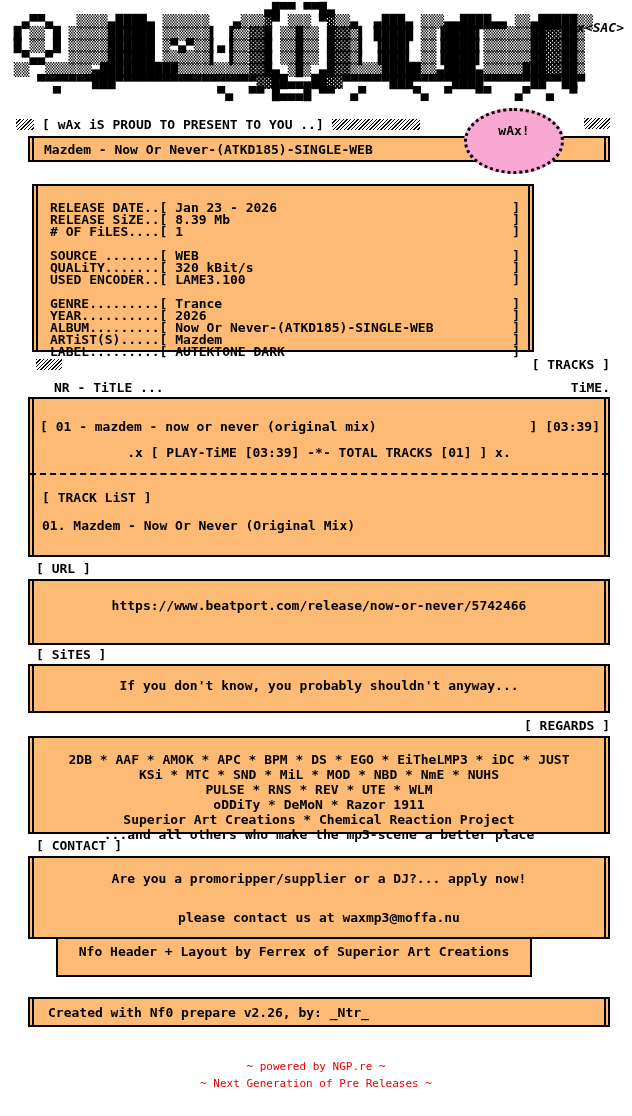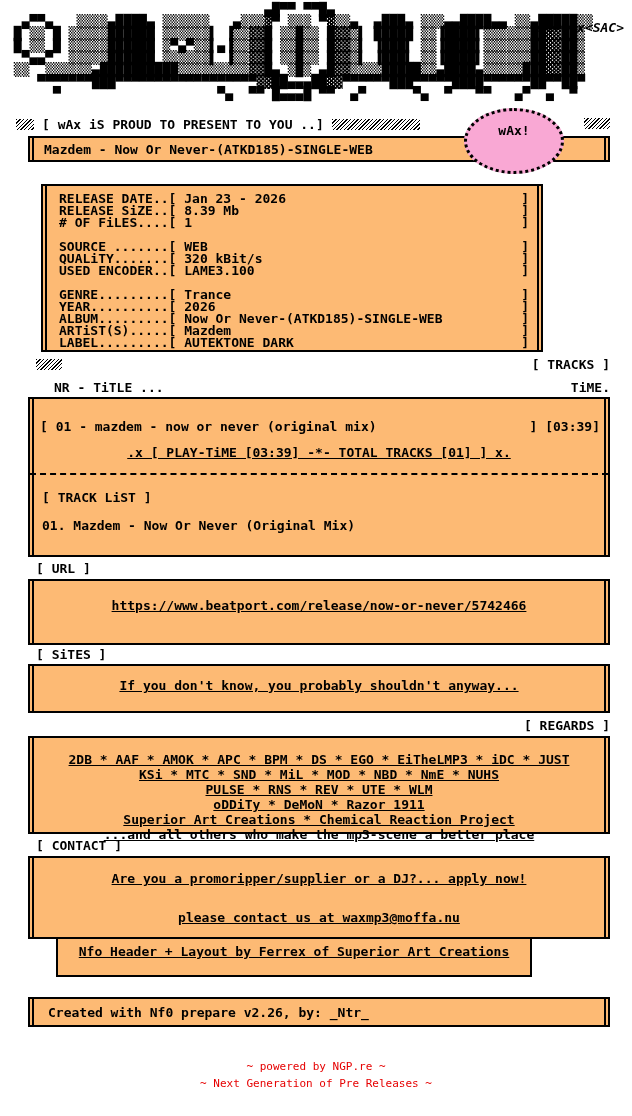--- a/index.html
+++ b/index.html
@@ -19,21 +19,21 @@
   .bubble span{font-size:13px;font-weight:bold;margin-top:12px;}
   .box{position:absolute;border:2px solid #000;background:#fdba74;box-sizing:border-box;}
   .box.rails::before,.box.rails::after{content:"";position:absolute;top:0;bottom:0;width:2px;background:#000;}
   .box.rails::before{left:2px;} .box.rails::after{right:2px;}
   .txt{font-size:13px;font-weight:bold;white-space:pre;}
   .sechdr{position:absolute;left:28px;right:22px;display:flex;justify-content:space-between;
           align-items:center;font-size:13px;font-weight:bold;white-space:pre;}
   .sechdr .lbl{padding-left:8px;}
   .r{display:flex;justify-content:space-between;height:12px;line-height:12px;
      padding:0 12px 0 16px;font-size:13px;font-weight:bold;white-space:pre;}
-  .center{text-align:center;text-decoration:underline;}
+  .center{text-align:center;}
   .divider{border-top:2px dashed #000;}
   .footer{position:absolute;left:0;top:1058px;width:632px;text-align:center;
           font-size:11px;line-height:17px;font-weight:normal;}
 </style>
 </head>
 <body>
 
 <div id="page">
 
   <div class="art">
@@ -57,21 +57,21 @@
 
   <div class="bubble">
     <span>wAx!</span>
   </div>
 
   <div class="box rails" style="left:28px;top:136px;width:582px;height:26px;">
     <div class="txt" style="padding:4px 0 0 14px;">Mazdem - Now Or Never-(ATKD185)-SINGLE-WEB</div>
   </div>
 
 
-  <div class="box rails" style="left:41px;top:184px;width:502px;height:168px;padding-top:7px;">
+  <div class="box rails" style="left:32px;top:184px;width:502px;height:168px;padding-top:16px;">
     <div class="r"><span>RELEASE DATE..[ Jan 23 - 2026</span><span>]</span></div>
     <div class="r"><span>RELEASE SiZE..[ 8.39 Mb</span><span>]</span></div>
     <div class="r"><span># OF FiLES....[ 1</span><span>]</span></div>
     <div class="r"><span></span><span></span></div>
     <div class="r"><span>SOURCE .......[ WEB</span><span>]</span></div>
     <div class="r"><span>QUALiTY.......[ 320 kBit/s</span><span>]</span></div>
     <div class="r"><span>USED ENCODER..[ LAME3.100</span><span>]</span></div>
     <div class="r"><span></span><span></span></div>
     <div class="r"><span>GENRE.........[ Trance</span><span>]</span></div>
     <div class="r"><span>YEAR..........[ 2026</span><span>]</span></div>

